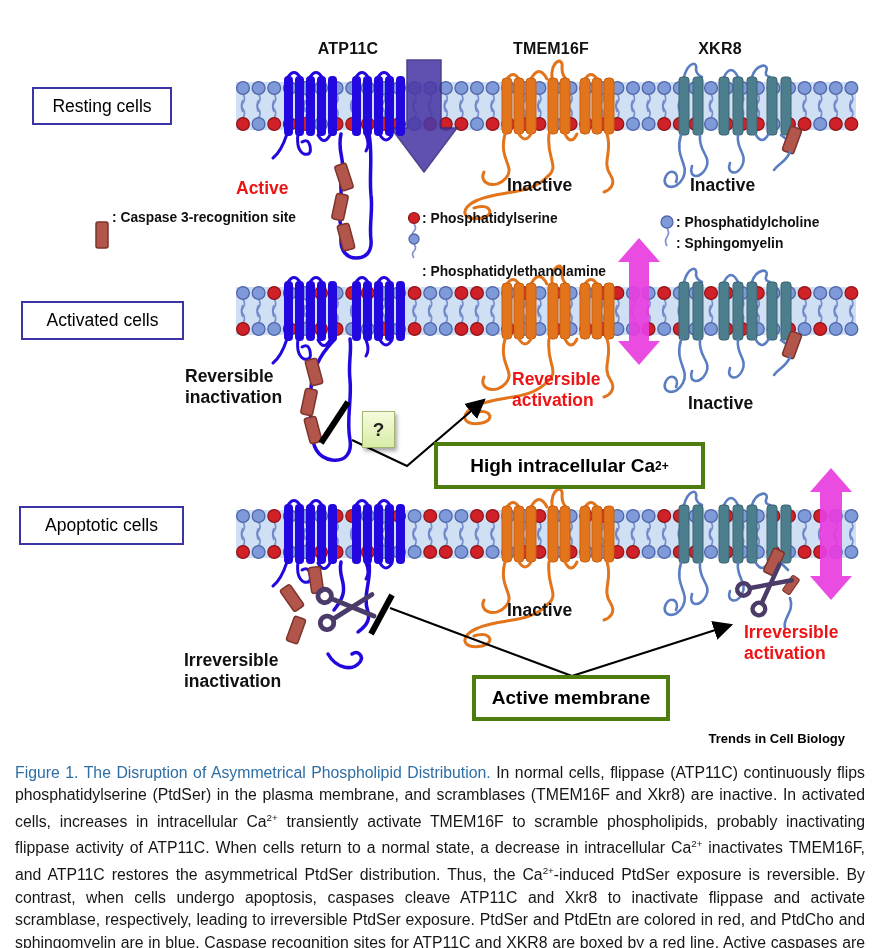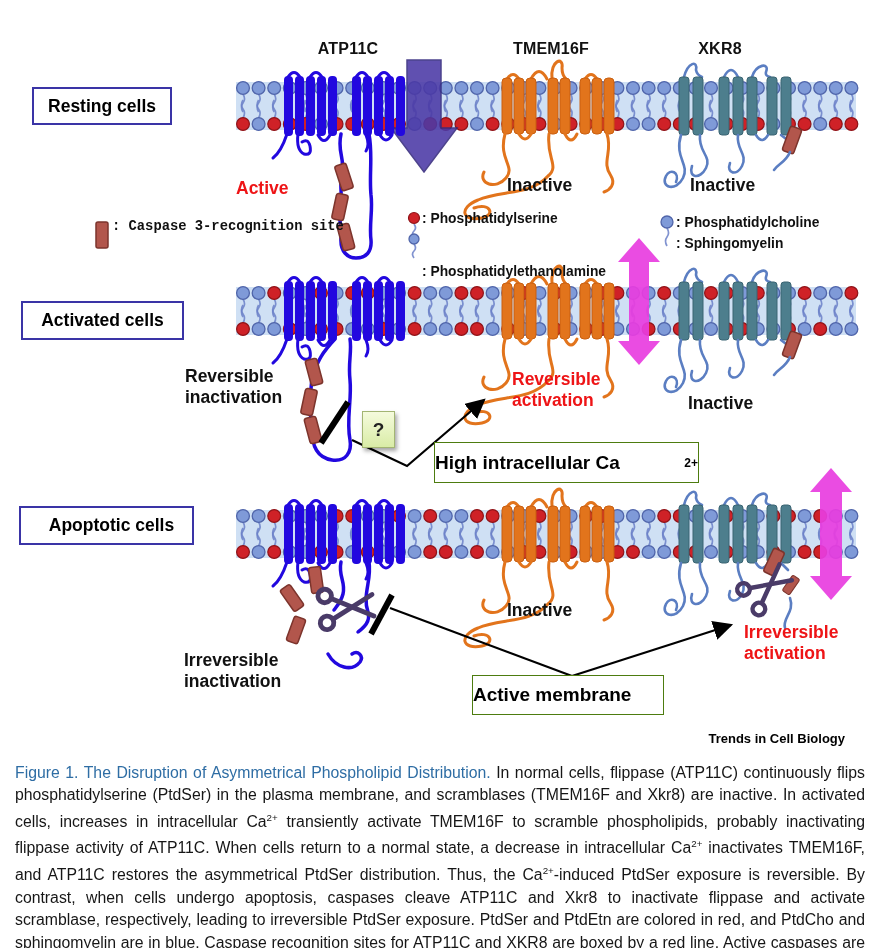--- a/index.html
+++ b/index.html
@@ -3,26 +3,26 @@
 <meta charset="utf-8">
 <style>
   html,body{margin:0;padding:0;background:#fff;}
   .page{position:relative;width:880px;height:948px;background:#fff;overflow:hidden;
         font-family:"Liberation Sans",sans-serif;}
   .fig{position:absolute;left:0;top:0;width:880px;height:755px;}
   svg{position:absolute;left:0;top:0;}
   .lbl{position:absolute;color:#111;}
   .protein-name{font-weight:bold;font-size:16px;text-align:center;letter-spacing:.2px;}
   .state-box{position:absolute;border:2px solid #3a34a6;background:#fff;color:#000;
-             font-weight:bold;font-size:17.5px;display:flex;align-items:center;justify-content:center;}
+             font-weight:normal;font-size:17.5px;display:flex;align-items:center;justify-content:center;}
   .status{font-weight:bold;font-size:17.5px;white-space:pre-line;line-height:21px;}
   .status.red{color:#ee1416;}
   .legend-text{font-size:13.8px;font-weight:600;color:#101010;}
-  .callout-box{position:absolute;border:1px solid #4d7c0f;background:#fff;font-weight:bold;
-               font-size:19px;color:#000;display:flex;align-items:center;justify-content:space-between;}
+  .callout-box{position:absolute;border:4px solid #4d7c0f;background:#fff;font-weight:bold;
+               font-size:19px;color:#000;display:flex;align-items:center;justify-content:center;}
   .q-box{position:absolute;background:linear-gradient(#f5fbdd,#d9eca6);border:1px solid #a3b573;
          box-shadow:2px 3px 4px rgba(0,0,0,.35);font-weight:bold;font-size:19px;color:#222;
          display:flex;align-items:center;justify-content:center;}
   .credit{font-weight:bold;font-size:13px;text-align:right;color:#000;}
   .caption{position:absolute;left:15px;top:762px;width:850px;text-align:justify;
            font-size:15.8px;line-height:22.4px;color:#161616;}
   .cap-title{color:#2e6da4;}
   sup{font-size:0.62em;}
   .sup-inline{font-size:12px;font-weight:bold;vertical-align:6px;}
   
@@ -698,27 +698,27 @@
       <path class="blackline" d="M 390 608 L 572 676"></path>
       <path class="blackline" d="M 572 676 L 731 625" marker-end="url(#ah)"></path>
     </svg>
 
     <div class="lbl protein-name" style="left:288px;top:40px;width:120px;">ATP11C</div>
     <div class="lbl protein-name" style="left:491px;top:40px;width:120px;">TMEM16F</div>
     <div class="lbl protein-name" style="left:660px;top:40px;width:120px;">XKR8</div>
 
     <div class="state-box" style="left:32px;top:87px;width:136px;height:34px;">Resting cells</div>
     <div class="state-box" style="left:21px;top:301px;width:159px;height:35px;">Activated cells</div>
-    <div class="state-box" style="left:19px;top:506px;width:161px;height:35px;padding-left:10px;">Apoptotic cells</div>
+    <div class="state-box" style="left:19px;top:506px;width:161px;height:35px;">Apoptotic cells</div>
 
     <div class="lbl status red" style="left:236px;top:178px;">Active</div>
     <div class="lbl status" style="left:507px;top:175px;">Inactive</div>
     <div class="lbl status" style="left:690px;top:175px;">Inactive</div>
 
-    <div class="lbl legend-text" style="left:112px;top:219px;font-family:Liberation Mono, monospace;">: Caspase 3-recognition site</div>
+    <div class="lbl legend-text" style="left:112px;top:210px;">: Caspase 3-recognition site</div>
     <div class="lbl legend-text" style="left:422px;top:211px;">: Phosphatidylserine</div>
     <div class="lbl legend-text" style="left:422px;top:232px;margin-top:32px;">: Phosphatidylethanolamine</div>
     <div class="lbl legend-text" style="left:676px;top:215px;">: Phosphatidylcholine</div>
     <div class="lbl legend-text" style="left:676px;top:236px;">: Sphingomyelin</div>
 
     <div class="lbl status" style="left:185px;top:366px;">Reversible
 inactivation</div>
     <div class="lbl status red" style="left:512px;top:369px;">Reversible
 activation</div>
     <div class="lbl status" style="left:688px;top:393px;">Inactive</div>

